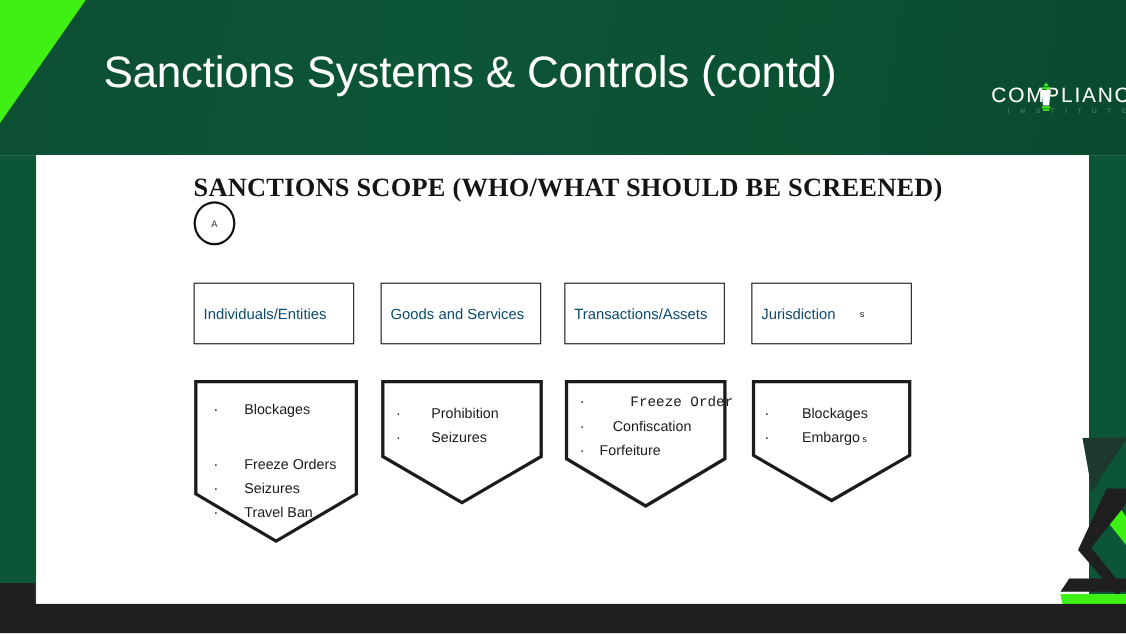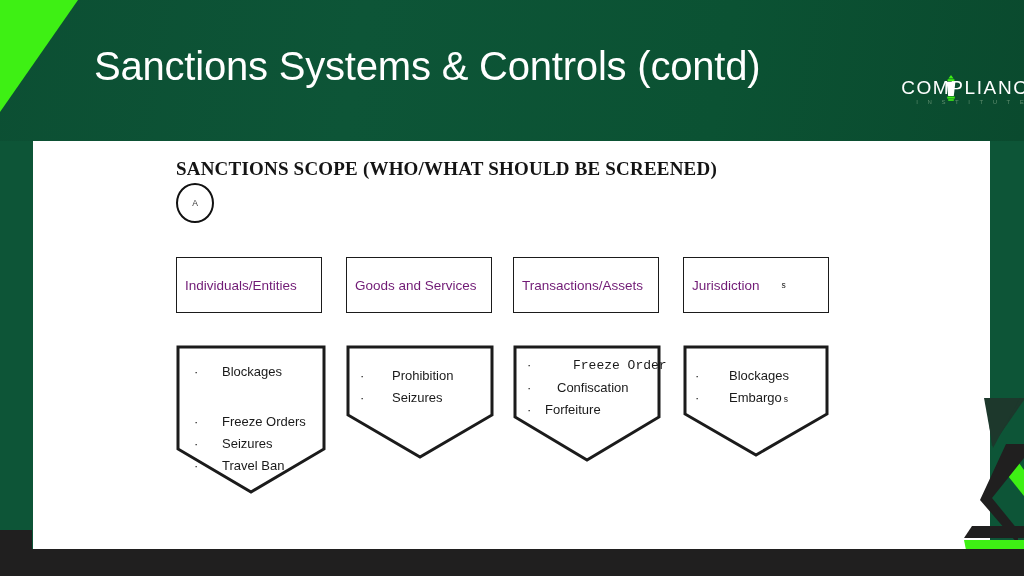--- a/index.html
+++ b/index.html
@@ -147,21 +147,21 @@
     width: 144px;
     height: 178px;
   }
 
   
   .chart-heading {
     position: absolute;
     left: 176px;
     top: 158px;
     font-family: "Liberation Serif", serif;
-    font-size: 19px;
+    font-size: 24px;
     font-weight: bold;
     color: #141414;
     letter-spacing: 0.2px;
     white-space: nowrap;
   }
 
   .anchor-circle {
     position: absolute;
     left: 176px;
     top: 183px;
@@ -184,21 +184,21 @@
     position: absolute;
     box-sizing: border-box;
     border: 1.6px solid #1b1b1b;
     background: #ffffff;
     display: flex;
     align-items: center;
   }
   .top-box .label {
     font-family: "Liberation Sans", sans-serif;
     font-size: 13.5px;
-    color: #701a75;
+    color: #0c4a6e;
     padding-left: 8px;
     white-space: nowrap;
   }
   .top-box .sup {
     font-size: 8.5px;
     color: #1a1a1a;
     margin-left: 22px;
     vertical-align: super;
   }
 

